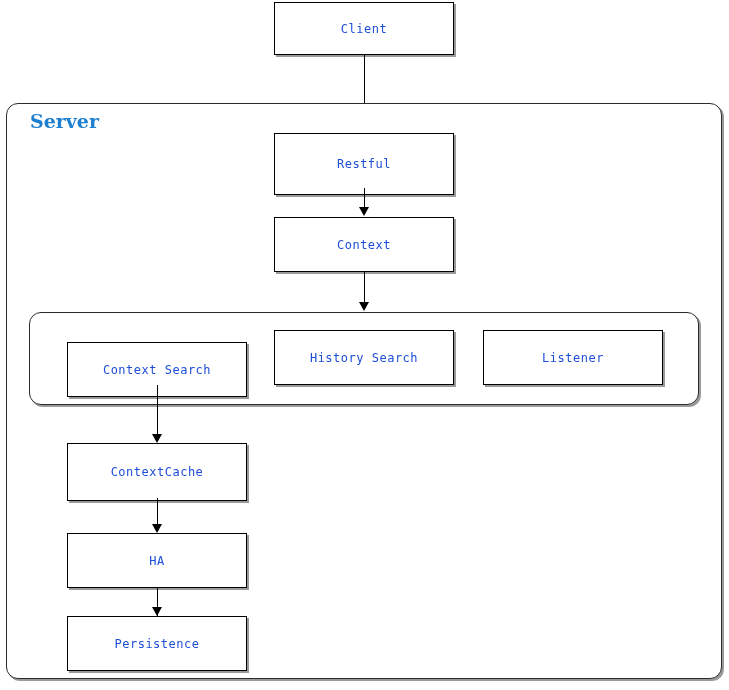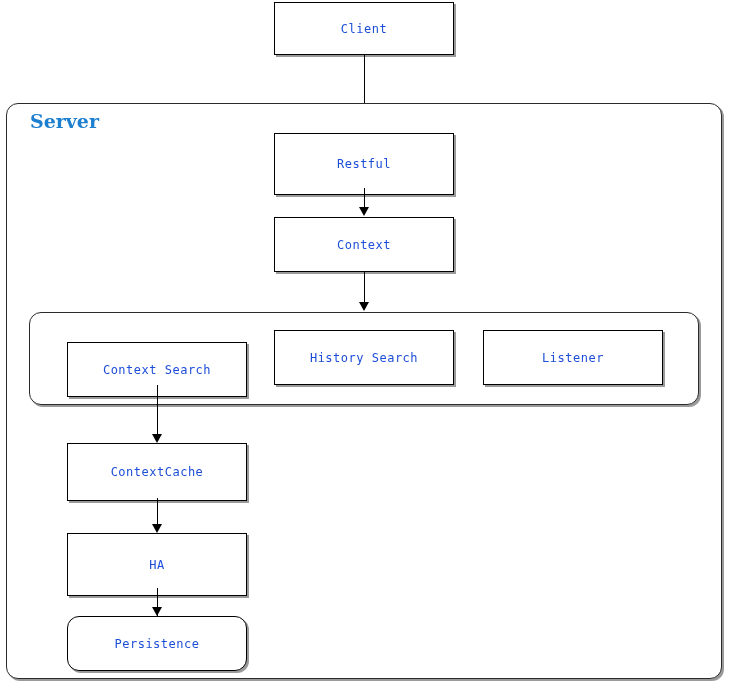--- a/index.html
+++ b/index.html
@@ -108,24 +108,24 @@
   <div class="arrow-line" style="left:157px; top:385px; height:53px;"></div>
   <div class="arrow-head" style="left:152px; top:434px;"></div>
 
   <div class="node" style="left:67px; top:443px; width:180px; height:58px;">
     <span>ContextCache</span>
   </div>
 
   <div class="arrow-line" style="left:157px; top:498px; height:28px;"></div>
   <div class="arrow-head" style="left:152px; top:524px;"></div>
 
-  <div class="node" style="left:67px; top:533px; width:180px; height:63px;">
+  <div class="node" style="left:67px; top:533px; width:180px; height:55px;">
     <span>HA</span>
   </div>
 
   <div class="arrow-line" style="left:157px; top:588px; height:28px;"></div>
   <div class="arrow-head" style="left:152px; top:607px;"></div>
 
-  <div class="node" style="left:67px; top:616px; width:180px; height:55px;border-radius:12px;">
+  <div class="node" style="left:67px; top:616px; width:180px; height:55px;">
     <span>Persistence</span>
   </div>
 
 </div>
 
 </body></html>

